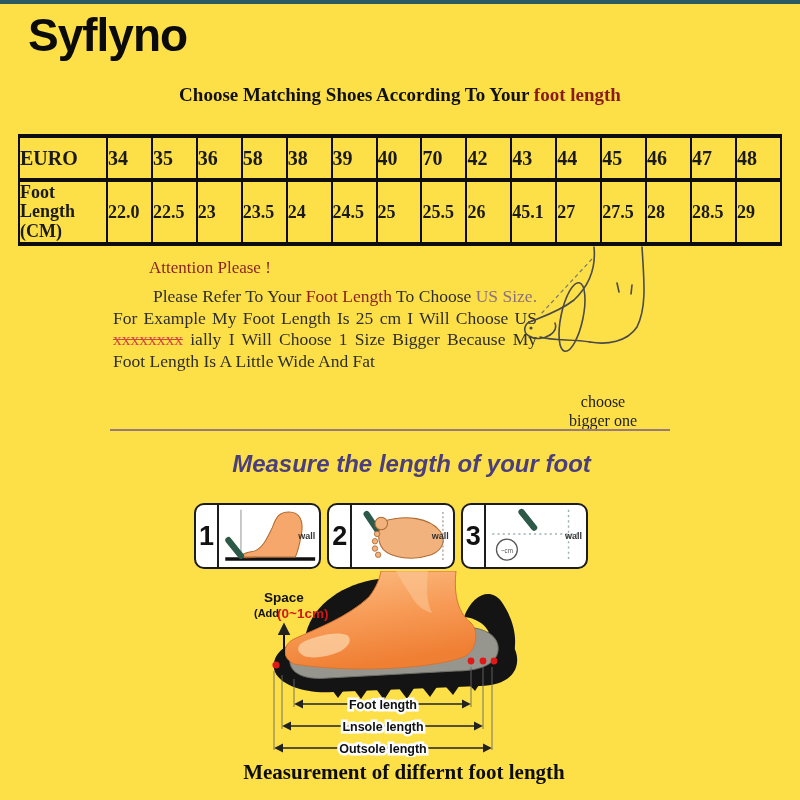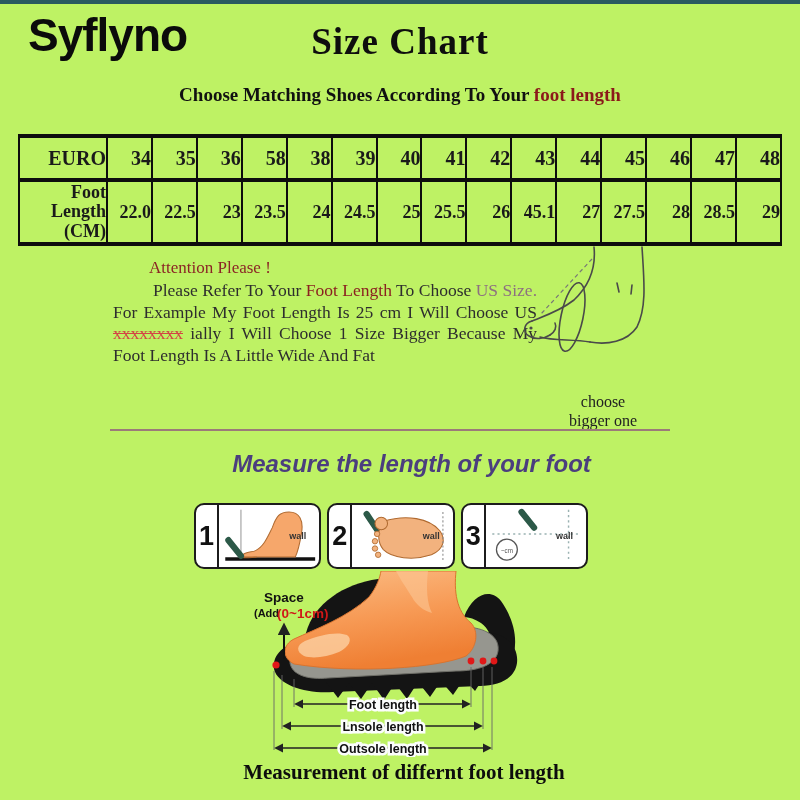--- a/index.html
+++ b/index.html
@@ -1,42 +1,42 @@
 <!DOCTYPE html>
 <html><head>
 <meta charset="utf-8">
 <style>
   * { margin:0; padding:0; box-sizing:border-box; }
   html,body { width:800px; height:800px; background:#fbfdfc; }
   body { font-family:"Liberation Serif", serif; color:#1a1a1a; position:relative; overflow:hidden; }
 
-  .page { position:absolute; inset:0; background:#bef264; }
+  .page { position:absolute; inset:0; background:#fde047; }
 
   .topbar { position:absolute; left:0; top:0; width:800px; height:4px; background:#2b5a60; }
 
   .logo { position:absolute; left:28px; top:8px; font-family:"Liberation Sans", sans-serif;
           font-size:46px; font-weight:600; letter-spacing:-1px; color:#0b0b0b; }
 
   .title { position:absolute; left:0; right:0; top:20px; text-align:center;
            font-size:37px; font-weight:bold; letter-spacing:1px; color:#0e0e0e; }
 
   .subtitle { position:absolute; left:0; right:0; top:84px; text-align:center;
               font-size:19px; font-weight:bold; color:#111; }
   .subtitle .hl { color:#8b1a1a; }
 
   table.sizes { position:absolute; left:18px; top:134px; width:764px;
                 border-collapse:collapse; table-layout:fixed; }
-  table.sizes td { border:2px solid #0d0d0d; text-align:right; vertical-align:middle;
+  table.sizes td { border:2px solid #0d0d0d; text-align:left; vertical-align:middle;
                    font-weight:bold; font-size:20px; padding:0; }
   table.sizes tr.r1 td { height:44px; border-top-width:4px; border-bottom-width:4px; }
   table.sizes tr.r2 td { height:64px; border-bottom-width:4px; font-size:18px;margin-top:23px; }
   td.rowlabel { font-size:16px; line-height:1.08; white-space:pre-line; }
 
   .attention { position:absolute; left:113px; top:258px; width:424px; }
-  .att-head { color:#8b2525; font-size:17px; margin-left:36px; margin-bottom:2px; }
+  .att-head { color:#8b2525; font-size:17px; margin-left:36px; margin-bottom:8px; }
   .att-par { font-size:17.5px; line-height:1.24; text-align:justify; color:#2e2e2e; text-indent:40px; }
   .att-par .red { color:#8b2020; }
   .att-par .mauve { color:#8d7080; }
   .att-par .xout { color:#d34545; text-decoration:line-through;margin-top:10px; }
 
   .foot-sketch { position:absolute; left:522px; top:244px; width:170px; height:132px; }
 
   .choose-cap { position:absolute; left:533px; top:392px; width:140px; text-align:center;
                 font-size:16px; line-height:1.2; color:#222; }
 
@@ -48,41 +48,40 @@
 
   .steps { position:absolute; left:194px; top:503px; width:394px; height:66px;
            display:flex; gap:6px; }
   .step-box { flex:1; border:2.5px solid #1c1c1c; border-radius:10px; background:#fff;
               display:flex; overflow:hidden; position:relative; }
   .step-num { width:23px; border-right:2px solid #1c1c1c; display:flex; align-items:center;
               justify-content:center; font-family:"Liberation Sans", sans-serif;
               font-weight:bold; font-size:27px; color:#111; }
   .step-art { flex:1; position:relative; }
   .step-art svg { position:absolute; inset:0; width:100%; height:100%; }
-  .wall-label { position:absolute; right:13px; top:50%; transform:translateY(-50%);
+  .wall-label { position:absolute; right:4px; top:50%; transform:translateY(-50%);
                 font-family:"Liberation Sans", sans-serif; font-weight:bold; font-size:9px; color:#333; }
 
   .big-foot { position:absolute; left:228px; top:571px; width:352px; height:186px; }
   .dimtext { font-family:"Liberation Sans", sans-serif; font-weight:bold; font-size:12.5px;
              fill:#111; paint-order:stroke; stroke:#fbfdfc; stroke-width:5px; }
   .spacetext { font-family:"Liberation Sans", sans-serif; font-weight:bold; }
 
   .bottom-cap { position:absolute; left:8px; right:0; top:760px; text-align:center;
                 font-size:21px; font-weight:bold; color:#0d0d0d; }
 </style>
 </head>
 <body>
 
 <div class="page">
 
   <div class="topbar"></div>
 
   <div class="logo">Syflyno</div>
 
-  <div class="title">Size Chart</div>
 
   <div class="subtitle"><span>Choose Matching Shoes According To Your </span><span class="hl">foot length</span></div>
 
   <table class="sizes">
     <colgroup>
       <col style="width:88px">
       <col>
         <col>
         <col>
         <col>
@@ -101,21 +100,21 @@
     <tbody>
         <tr class="r1">
       <td>EURO</td>
       <td>34</td>
       <td>35</td>
       <td>36</td>
       <td>58</td>
       <td>38</td>
       <td>39</td>
       <td>40</td>
-      <td>41</td>
+      <td>70</td>
       <td>42</td>
       <td>43</td>
       <td>44</td>
       <td>45</td>
       <td>46</td>
       <td>47</td>
       <td>48</td>
     </tr>
     <tr class="r2">
       <td class="rowlabel">Foot

